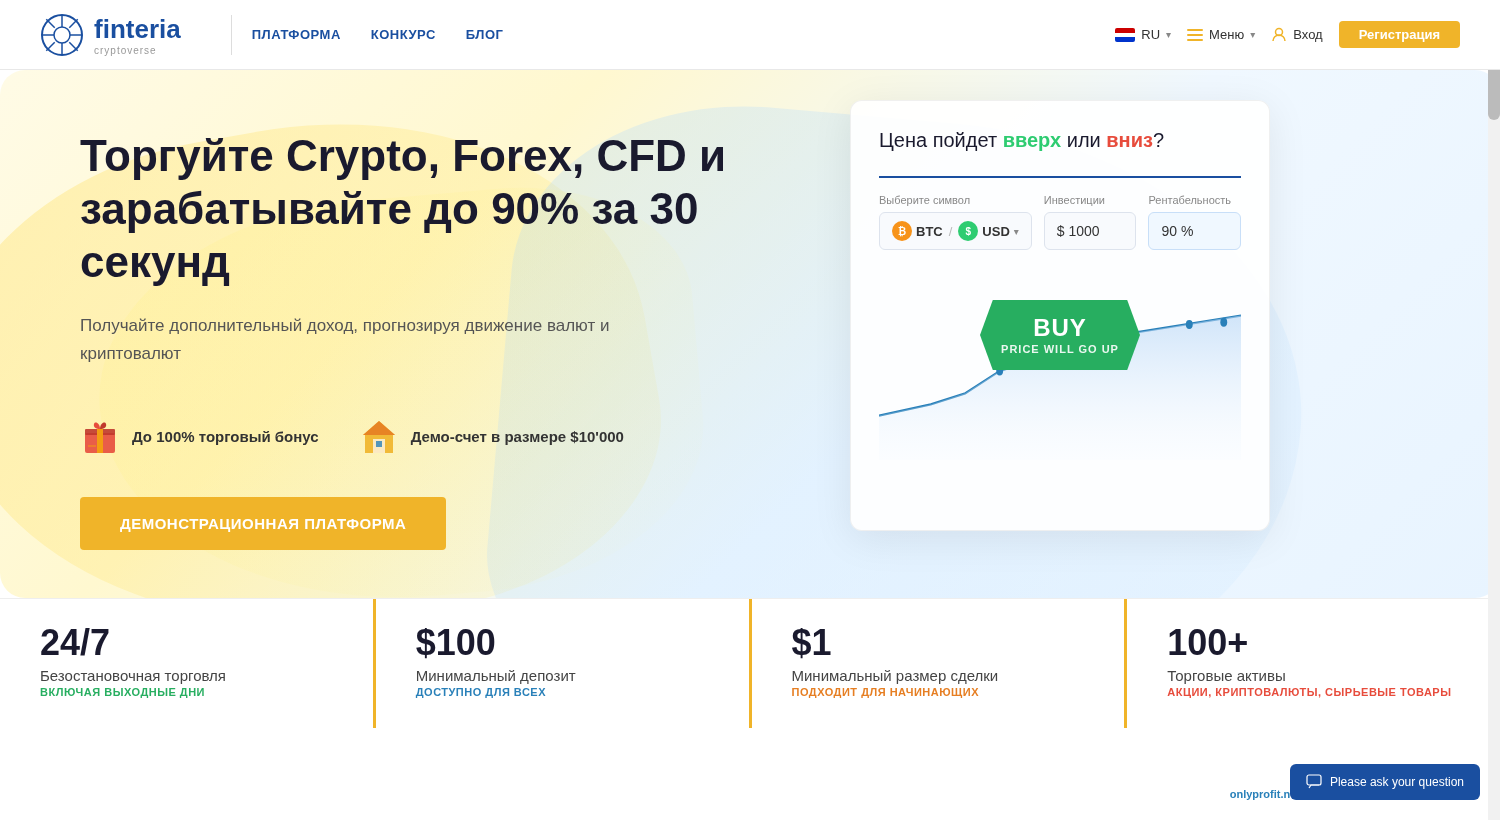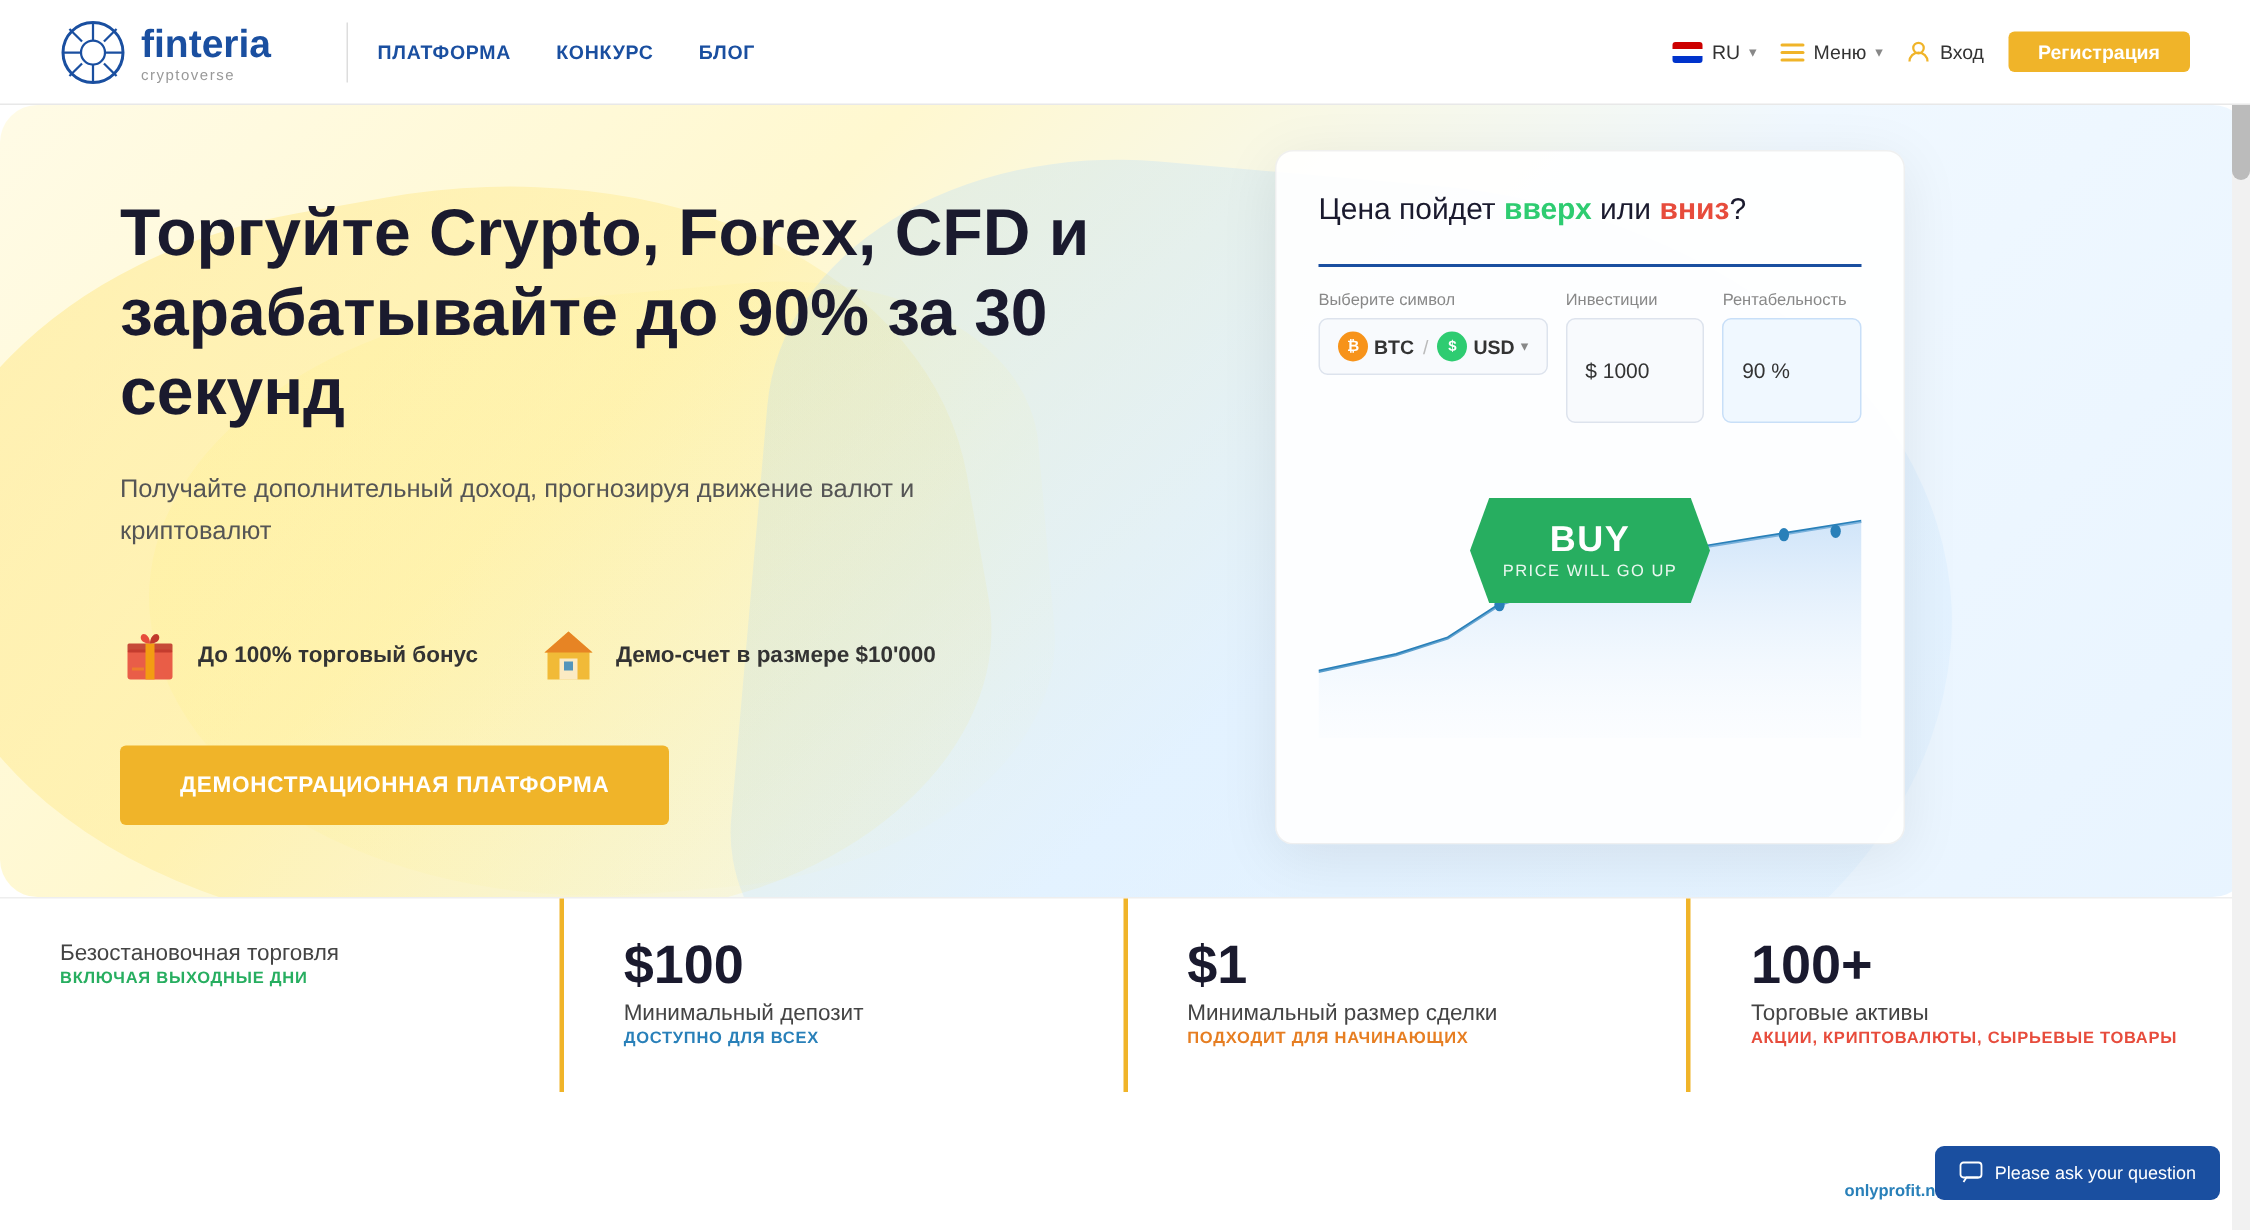--- a/index.html
+++ b/index.html
@@ -261,21 +261,21 @@
       flex: 1;
     }
     .field-label {
       font-size: 11px;
       color: #888;
       margin-bottom: 6px;
     }
     .field-input {
       border: 1px solid #dde3ed;
       border-radius: 6px;
-      padding: 26px 12px;
+      padding: 10px 12px;
       font-size: 14px;
       color: #333;
       background: #f8fafd;
       width: 100%;
       display: flex;
       align-items: center;
       gap: 6px;
     }
     .symbol-selector {
       display: flex;
@@ -352,21 +352,21 @@
       align-items: center;
       justify-content: center;
       cursor: pointer;
       clip-path: polygon(8% 0%, 92% 0%, 100% 50%, 92% 100%, 8% 100%, 0% 50%);
       text-transform: uppercase;
       letter-spacing: 1px;
       line-height: 1.2;
     }
     .buy-btn .btn-sub {
       font-size: 11px;
-      font-weight: 400;
+      font-weight: 700;
       opacity: 0.9;
     }
     .sell-btn {
       background: #c0392b;
       color: #fff;
       font-size: 22px;
       font-weight: 800;
       width: 160px;
       height: 70px;
       display: flex;
@@ -622,20 +622,21 @@
             <span class="btn-sub">Price will go UP</span>
           </div>
         </div>
       </div>
     </div>
   </div>
 </div>
 
 <div class="stats-section">
   <div class="stat-item">
+    <div class="stat-number">24/7</div>
     <div class="stat-label">Безостановочная торговля</div>
     <div class="stat-sub green">ВКЛЮЧАЯ ВЫХОДНЫЕ ДНИ</div>
   </div>
   <div class="stat-item">
     <div class="stat-number">$100</div>
     <div class="stat-label">Минимальный депозит</div>
     <div class="stat-sub blue">ДОСТУПНО ДЛЯ ВСЕХ</div>
   </div>
   <div class="stat-item">
     <div class="stat-number">$1</div>

